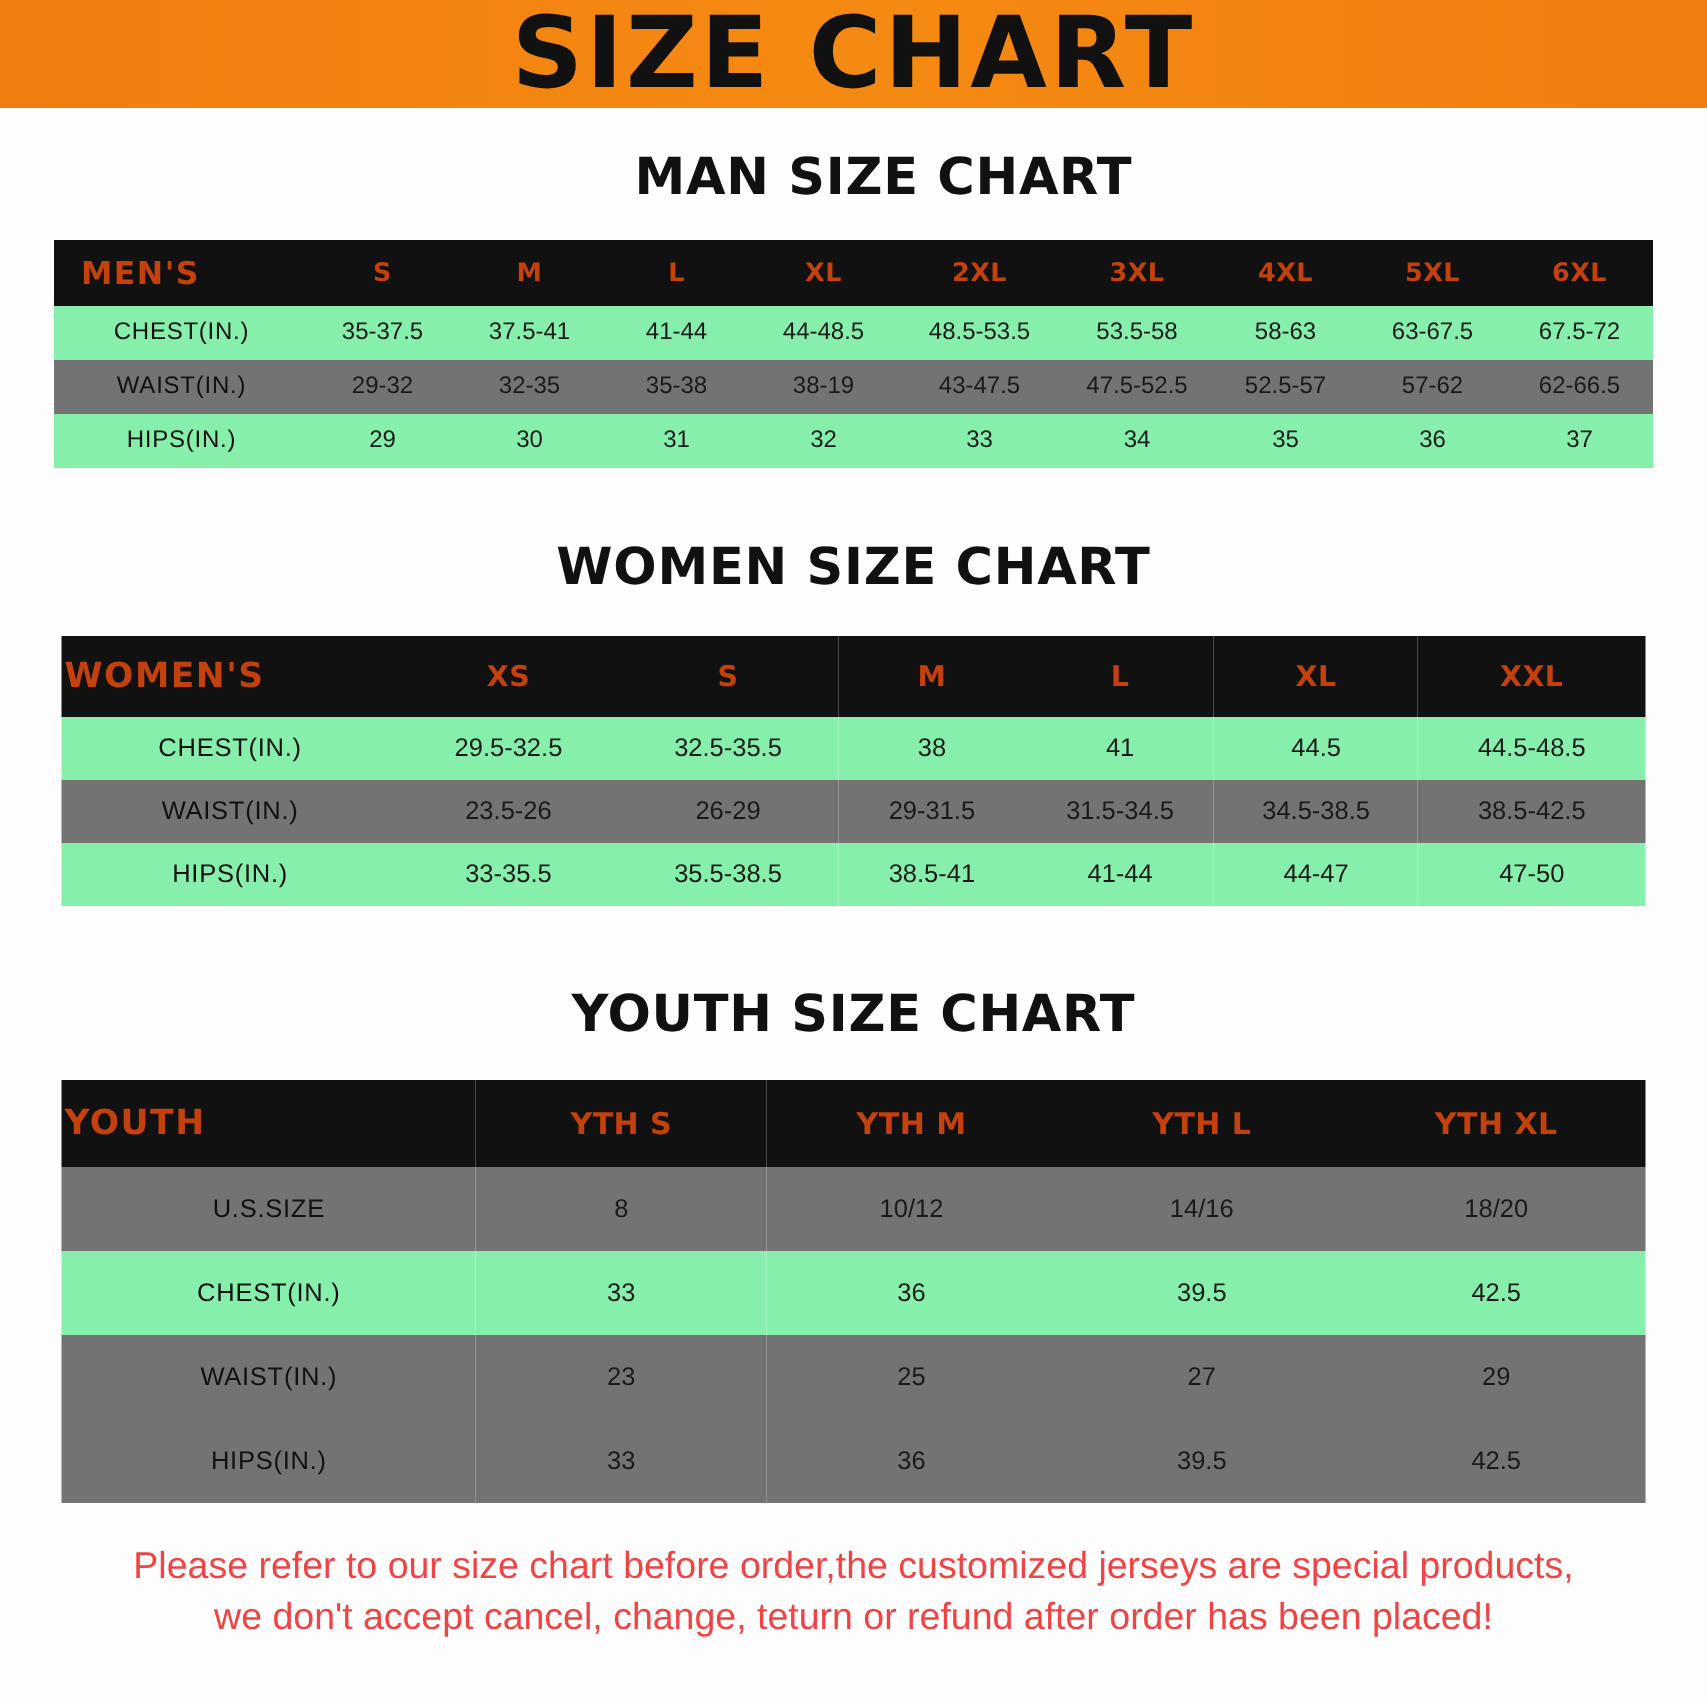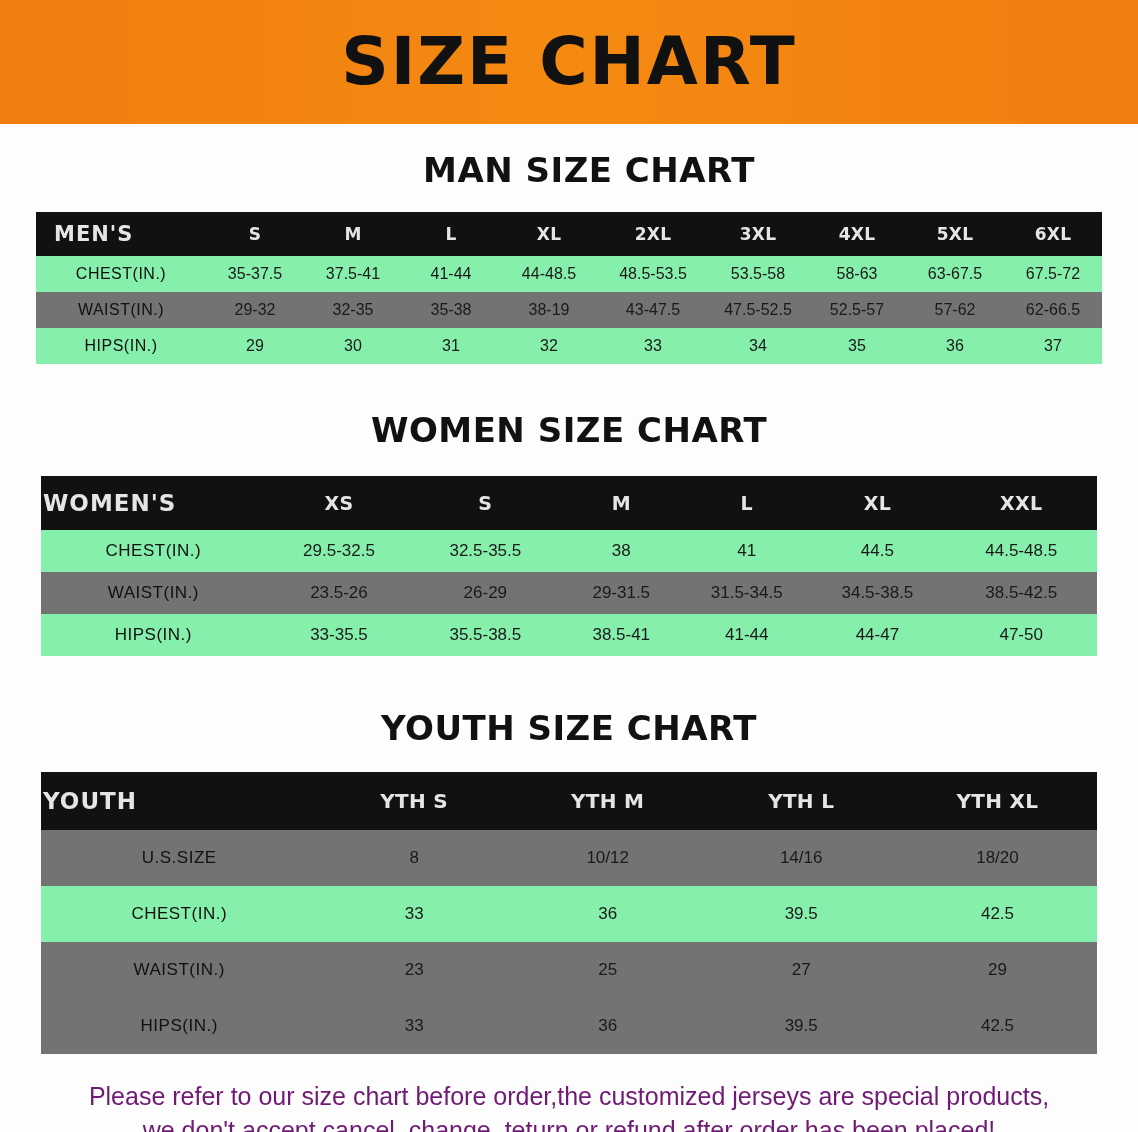--- a/index.html
+++ b/index.html
@@ -15,21 +15,21 @@
     overflow: hidden;
   }
   .page {
     width: 1138px;
     height: 1132px;
     position: relative;
     background: #fdfdfd;
   }
   
   .banner {
-    height: 124px;
+    height: 72px;
     background: linear-gradient(90deg, #f07d0f 0%, #f58a12 50%, #f07d0f 100%);
     display: flex;
     align-items: center;
     justify-content: center;
   }
   .banner-title {
     font-family: "DejaVu Sans", sans-serif;
     font-weight: bold;
     font-size: 66px;
     letter-spacing: 2px;
@@ -54,21 +54,21 @@
     border-collapse: collapse;
     margin: 0 auto;
     table-layout: fixed;
   }
   table.men   { width: 1056px; }
   table.women { width: 1056px; }
   table.youth { width: 1056px; }
 
   thead tr {
     background: #111;
-    color: #e5e5e5;
+    color: #c2410c;
   }
   thead th {
     font-family: "DejaVu Sans", sans-serif;
     font-weight: bold;
     text-align: center;
     padding: 10px 2px;
     font-size: 17px;
     letter-spacing: 0.3px;
   }
   thead th.rowhead {
@@ -98,21 +98,21 @@
   table.women thead th.rowhead { font-size: 23px; }
   table.women tbody td { font-size: 17px; padding: 11px 2px; }
 
   table.youth thead th { font-size: 20px; padding: 16px 2px; }
   table.youth thead th.rowhead { font-size: 23px; }
   table.youth tbody td { font-size: 17px; padding: 18px 2px; }
 
   
   .note {
     margin: 26px 40px 0 40px;
-    color: #701a75;
+    color: #ef4444;
     font-family: "Liberation Sans", sans-serif;
     font-size: 25px;
     line-height: 1.35;
     text-align: center;
   }
   .note span { display: block; }
 </style>
 </head>
 <body>
 

